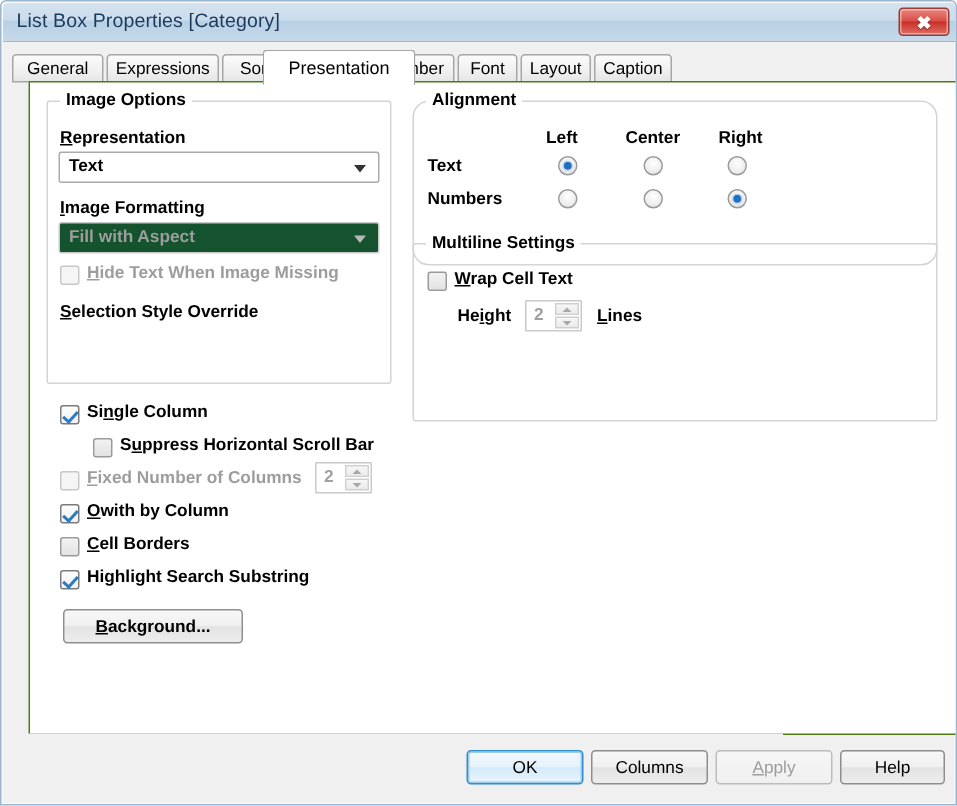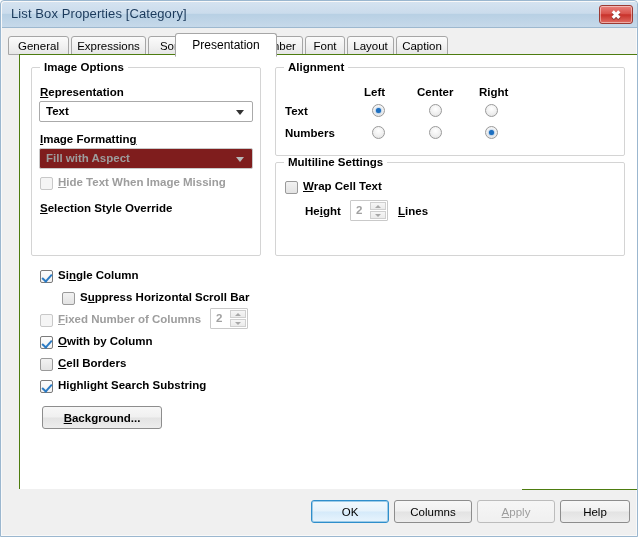--- a/index.html
+++ b/index.html
@@ -154,21 +154,21 @@
     white-space: nowrap;
   }
   .combo .arrow {
     position: absolute;
     right: 8px; top: 8px;
     width: 0; height: 0;
     border-left: 4px solid transparent;
     border-right: 4px solid transparent;
     border-top: 5px solid #333;
   }
-  .combo.disabled { background: #7f1d1d; border-color: #c9c9c9; text-align: right; }
+  .combo.disabled { background: #14532d; border-color: #c9c9c9; text-align: right; }
   .combo.disabled .val { color: #9d9d9d; }
   .combo.disabled .arrow { border-top-color: #b7b7b7; }
 
   .combo .sel-fill {
     position: absolute;
     left: 1px; top: 1px;
     right: 21px; bottom: 1px;
     background: #2f9bfa;
     outline: 1px dotted #b06a1c;
     outline-offset: -1px;
@@ -341,40 +341,40 @@
 
     <div class="chk disabled" style="left:20px; top:122px;"></div>
     <div class="lbl dim" style="left:38px; top:121px;">
       <span class="u">H</span><span>ide Text When Image Missing</span>
     </div>
 
     <div class="lbl" style="left:20px; top:147px;">
       <span class="u">S</span><span>election Style Override</span>
     </div>
 
-    <div class="group" style="left:255px; top:12px; width:350px; height:89px;">
+    <div class="group" style="left:255px; top:12px; width:350px; height:110px;border-radius:11px;">
       <div class="group-title">Alignment</div>
     </div>
 
     <div class="lbl" style="left:344px; top:31px;">Left</div>
     <div class="lbl" style="left:397px; top:31px;">Center</div>
     <div class="lbl" style="left:459px; top:31px;">Right</div>
 
     <div class="lbl" style="left:265px; top:50px;">Text</div>
     <div class="lbl" style="left:265px; top:72px;">Numbers</div>
 
     <div class="radio on" style="left:352px; top:49px;"></div>
     <div class="radio" style="left:409px; top:49px;"></div>
     <div class="radio" style="left:465px; top:49px;"></div>
 
     <div class="radio" style="left:352px; top:71px;"></div>
     <div class="radio" style="left:409px; top:71px;"></div>
     <div class="radio on" style="left:465px; top:71px;"></div>
 
-    <div class="group" style="left:255px; top:107px; width:350px; height:94px;">
+    <div class="group" style="left:255px; top:107px; width:350px; height:119px;">
       <div class="group-title">Multiline Settings</div>
     </div>
 
     <div class="chk" style="left:265px; top:126px;"></div>
     <div class="lbl" style="left:283px; top:125px;">
       <span class="u">W</span><span>rap Cell Text</span>
     </div>
 
     <div class="lbl" style="left:285px; top:150px;">
       <span>He</span><span class="u">i</span><span>ght</span>

